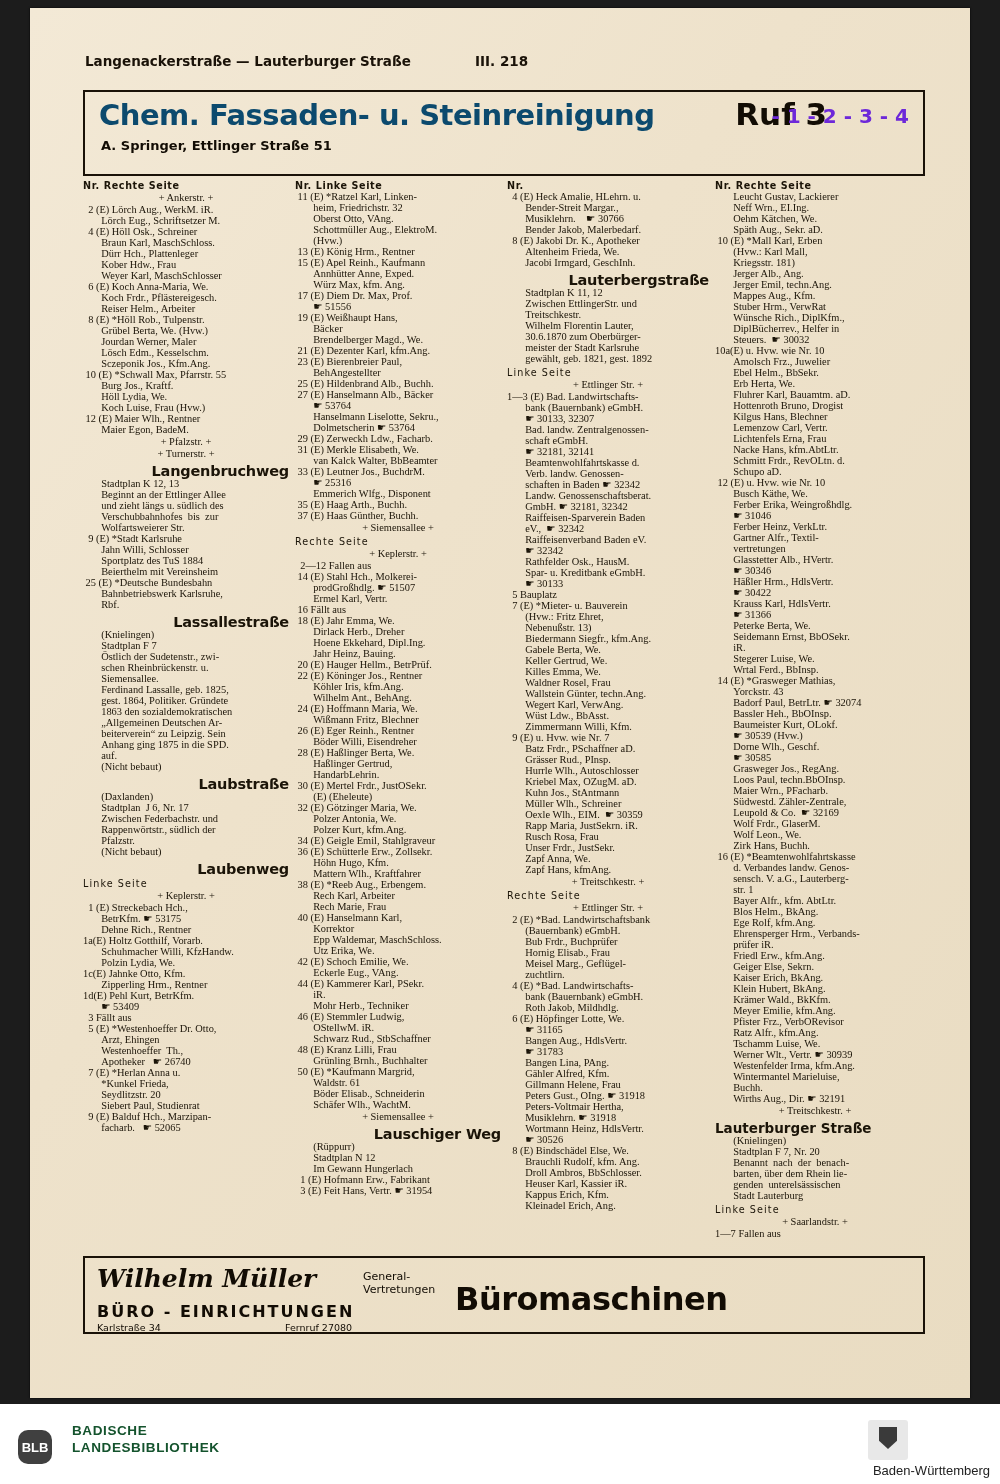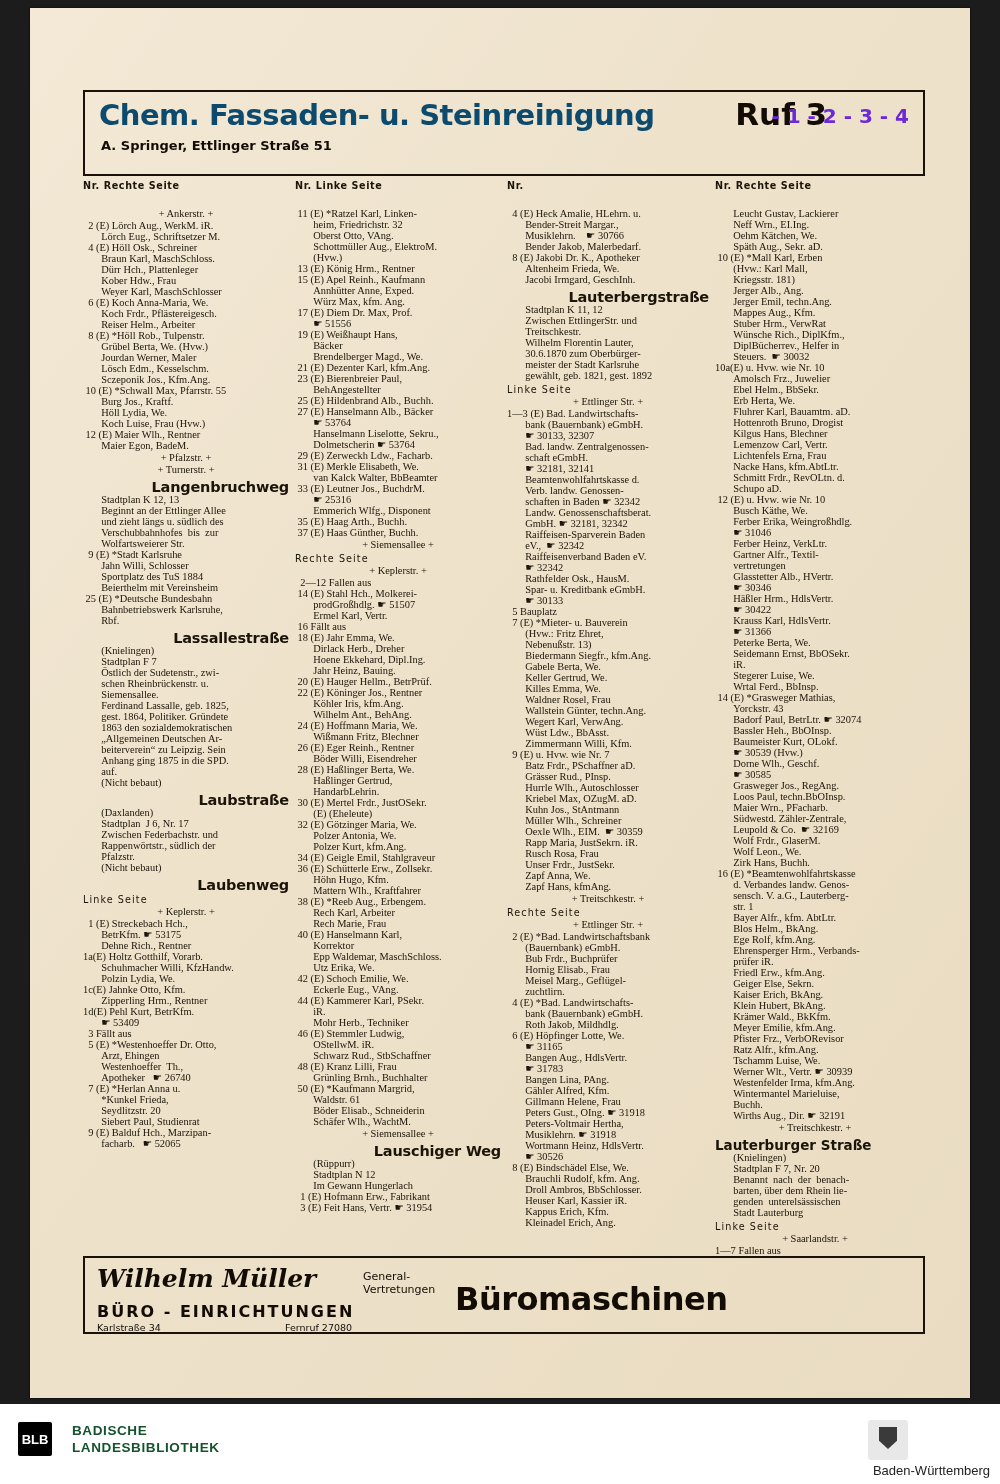--- a/index.html
+++ b/index.html
@@ -62,21 +62,21 @@
     font-size:10.4px;line-height:11.0px;color:#1b1408;
   }
   .col.c1{width:212px}
   .col.c2{width:212px}
   .col.c3{width:208px}
   .col.c4{width:206px}
 
   .colhead{
     font-family:"DejaVu Sans", sans-serif;
     font-weight:bold;font-size:9.6px;letter-spacing:0.6px;
-    margin-bottom:17px;
+    margin-bottom:0;
   }
   .entry{white-space:pre-wrap;}
   .street{
     font-family:"DejaVu Sans", sans-serif;
     font-weight:bold;font-size:14.5px;
     margin:7px 0 1px 0;letter-spacing:-0.2px;text-align:right;
   }
   .streetsm{
     font-family:"DejaVu Sans", sans-serif;
     font-weight:bold;font-size:13.5px;
@@ -120,22 +120,22 @@
     position:absolute;left:200px;top:64px;
     font-family:"DejaVu Sans", sans-serif;font-size:9.5px;color:#120c04;
   }
 
   
   .footer{
     position:absolute;left:0;top:1404px;width:1000px;height:80px;
     background:#ffffff;
   }
   .blb{
-    position:absolute;left:18px;top:18px;width:34px;height:34px;
-    background:#000000;color:#fff;border-radius:2px;
+    position:absolute;left:18px;top:26px;width:34px;height:34px;
+    background:#404040;color:#fff;border-radius:10px;
     font-family:"Liberation Sans", sans-serif;font-weight:bold;font-size:13px;
     display:flex;align-items:center;justify-content:center;
   }
   .blbtext{
     position:absolute;left:60px;top:18px;
     font-family:"Liberation Sans", sans-serif;font-weight:bold;
     font-size:13.5px;line-height:17px;color:#14532d;letter-spacing:0.6px;margin-left:12px;
   }
   .bwlogo{
     position:absolute;right:92px;top:16px;width:40px;height:40px;
@@ -155,20 +155,24 @@
   }
 </style>
 </head>
 <body>
 
 <div class="sidebarstrip"></div>
 
 <div class="scan">
   <div class="paper">
 
+    <div class="runhead">
+      <span>Langenackerstraße — Lauterburger Straße</span>
+      <span class="pg">III. 218</span>
+    </div>
 
     <div class="advtop">
       <div class="line1">Chem. Fassaden- u. Steinreinigung</div>
       <div class="ruf">Ruf 3</div>
       <div class="rufnum">- 1 - 2 - 3 - 4</div>
       <div class="line2">A. Springer, Ettlinger Straße 51</div>
     </div>
 
     <div class="cols" id="columns">
         <div class="col c1">

